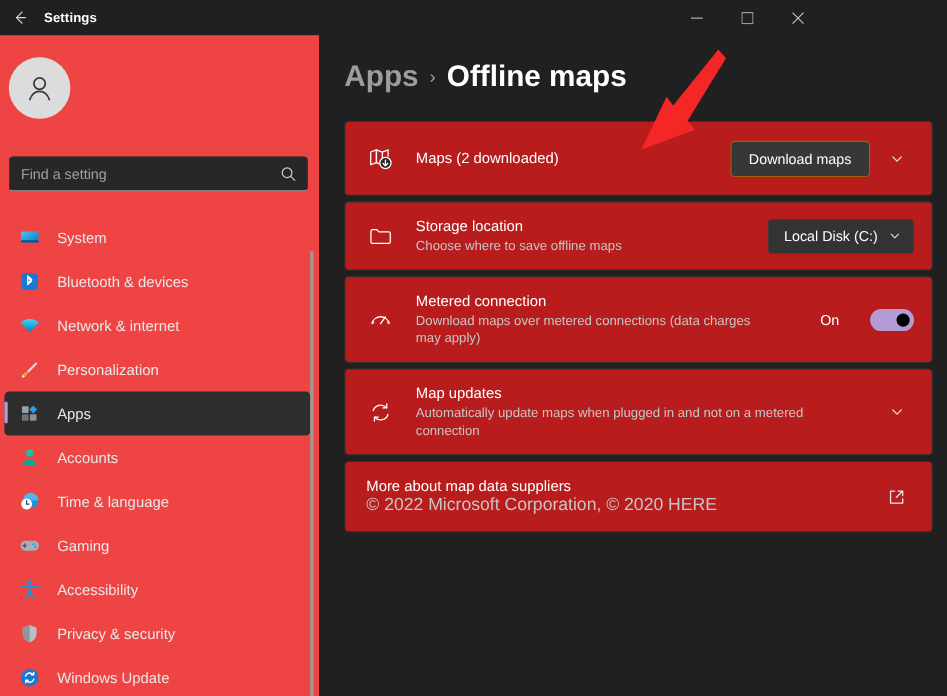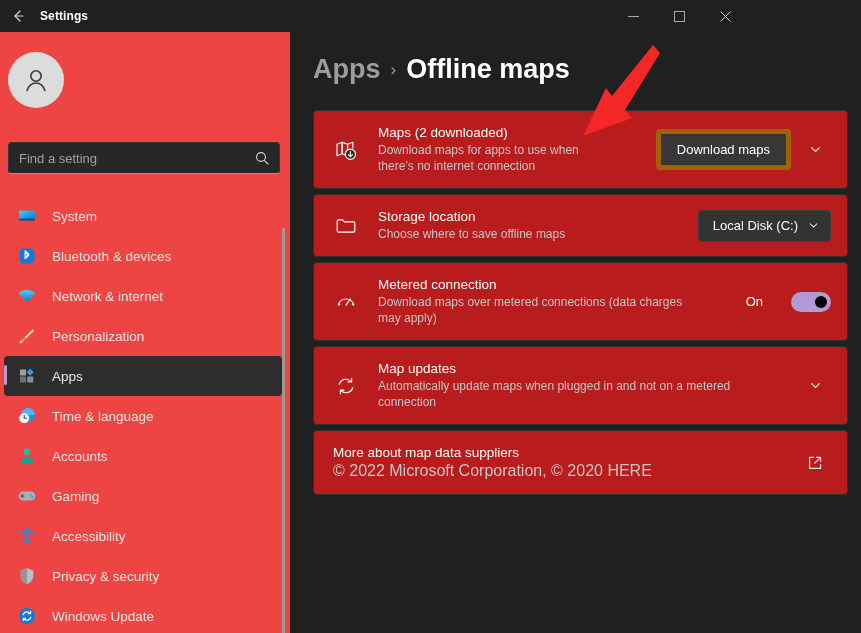--- a/index.html
+++ b/index.html
@@ -97,21 +97,21 @@
     width: 32px; height: 32px; flex: none; margin-right: 16px;
     display: flex; align-items: center; justify-content: center; color: #ffffff;
   }
   .card-text { flex: 1; min-width: 0; padding: 14px 0; }
   .card-title { font-size: 13.5px; color: #ffffff; margin-bottom: 2px; }
   .card-sub { font-size: 12px; color: #c6c6c6; line-height: 16px; max-width: 330px; }
   .card-sub.wide { max-width: 470px; }
   .card-right { display: flex; align-items: center; flex: none; }
 
   .btn-primary {
-    background: #373737; border: 5px solid #a16207; border-radius: 4px;
+    background: #373737; border: 1px solid #a16207; border-radius: 4px;
     color: #ffffff; font-size: 13px; padding: 8px 16px;
     font-family: "Liberation Sans", sans-serif; white-space: nowrap; margin-left: 39px;
   }
   .chev-btn {
     width: 32px; height: 32px; margin-left: 8px; border-radius: 4px;
     display: flex; align-items: center; justify-content: center; color: #e0e0e0;
   }
 
   .dropdown {
     background: #333333; border: 1px solid #3d3d3d; border-radius: 4px;
@@ -260,38 +260,38 @@
             <rect x="10.2" y="10.6" width="6" height="6" rx="0.7" fill="#8b9198"></rect>
             <path d="M13.2 2.6l3.6 3.6-3.6 3.6-3.6-3.6z" fill="#2f9bea"></path>
           </svg>
         </span>
         <span class="nav-label">Apps</span>
       </div>
 
       <div class="nav-item">
         <span class="nav-ico">
           <svg width="20" height="20" viewBox="0 0 20 20">
+            <circle cx="10" cy="5.8" r="3.3" fill="#19bfa8"></circle>
+            <path d="M3.8 17.2c0-3.6 2.8-6 6.2-6s6.2 2.4 6.2 6z" fill="#12a692"></path>
+          </svg>
+        </span>
+        <span class="nav-label">Accounts</span>
+      </div>
+
+      <div class="nav-item">
+        <span class="nav-ico">
+          <svg width="20" height="20" viewBox="0 0 20 20">
             <circle cx="11" cy="9" r="7" fill="#2a8fd8"></circle>
             <path d="M4 9a7 7 0 0114 0" fill="#4fb4ea"></path>
             <circle cx="7.2" cy="12.2" r="5" fill="#eef3f6"></circle>
             <circle cx="7.2" cy="12.2" r="4.2" fill="#ffffff"></circle>
             <path d="M7.2 9.2v3h2.2" stroke="#30475a" stroke-width="1.1" fill="none" stroke-linecap="round"></path>
           </svg>
         </span>
         <span class="nav-label">Time &amp; language</span>
-      </div>
-
-      <div class="nav-item">
-        <span class="nav-ico">
-          <svg width="20" height="20" viewBox="0 0 20 20">
-            <circle cx="10" cy="5.8" r="3.3" fill="#19bfa8"></circle>
-            <path d="M3.8 17.2c0-3.6 2.8-6 6.2-6s6.2 2.4 6.2 6z" fill="#12a692"></path>
-          </svg>
-        </span>
-        <span class="nav-label">Accounts</span>
       </div>
 
       <div class="nav-item">
         <span class="nav-ico">
           <svg width="20" height="20" viewBox="0 0 20 20">
             <rect x="1.6" y="5.6" width="16.8" height="9" rx="4.5" fill="#a7adb4"></rect>
             <path d="M5.4 8.4v3.2M3.8 10h3.2" stroke="#4d5256" stroke-width="1.15" stroke-linecap="round"></path>
             <circle cx="13.4" cy="8.7" r="1.05" fill="#2f9bea"></circle>
             <circle cx="15.2" cy="11.1" r="1.05" fill="#2f9bea"></circle>
           </svg>
@@ -351,21 +351,20 @@
           <svg width="22" height="22" viewBox="0 0 22 22" fill="none">
             <path d="M2 5.2l5.2-2v11.6L2 16.8z" stroke="#ffffff" stroke-width="1.15" stroke-linejoin="round"></path>
             <path d="M7.2 3.2l5.4 2.1v11.6L7.2 14.8z" stroke="#ffffff" stroke-width="1.15" stroke-linejoin="round"></path>
             <path d="M12.6 5.3l5.2-2.1v6.2" stroke="#ffffff" stroke-width="1.15" stroke-linejoin="round"></path>
             <circle cx="15.4" cy="15.2" r="5.1" fill="#2b2b2b" stroke="#ffffff" stroke-width="1.15"></circle>
             <path d="M15.4 12.6v5.1M13.3 15.6l2.1 2.1 2.1-2.1" stroke="#ffffff" stroke-width="1.15" stroke-linecap="round" stroke-linejoin="round"></path>
           </svg>
         </span>
         <div class="card-text">
           <div class="card-title">Maps (2 downloaded)</div>
-          <div class="card-sub">Download maps for apps to use when there’s no internet connection</div>
         </div>
         <div class="card-right">
           <button class="btn-primary">Download maps</button>
           <span class="chev-btn">
             <svg width="13" height="13" viewBox="0 0 13 13" fill="none">
               <path d="M2.6 4.6L6.5 8.5l3.9-3.9" stroke="#e0e0e0" stroke-width="1.2" stroke-linecap="round" stroke-linejoin="round"></path>
             </svg>
           </span>
         </div>
       </div>

